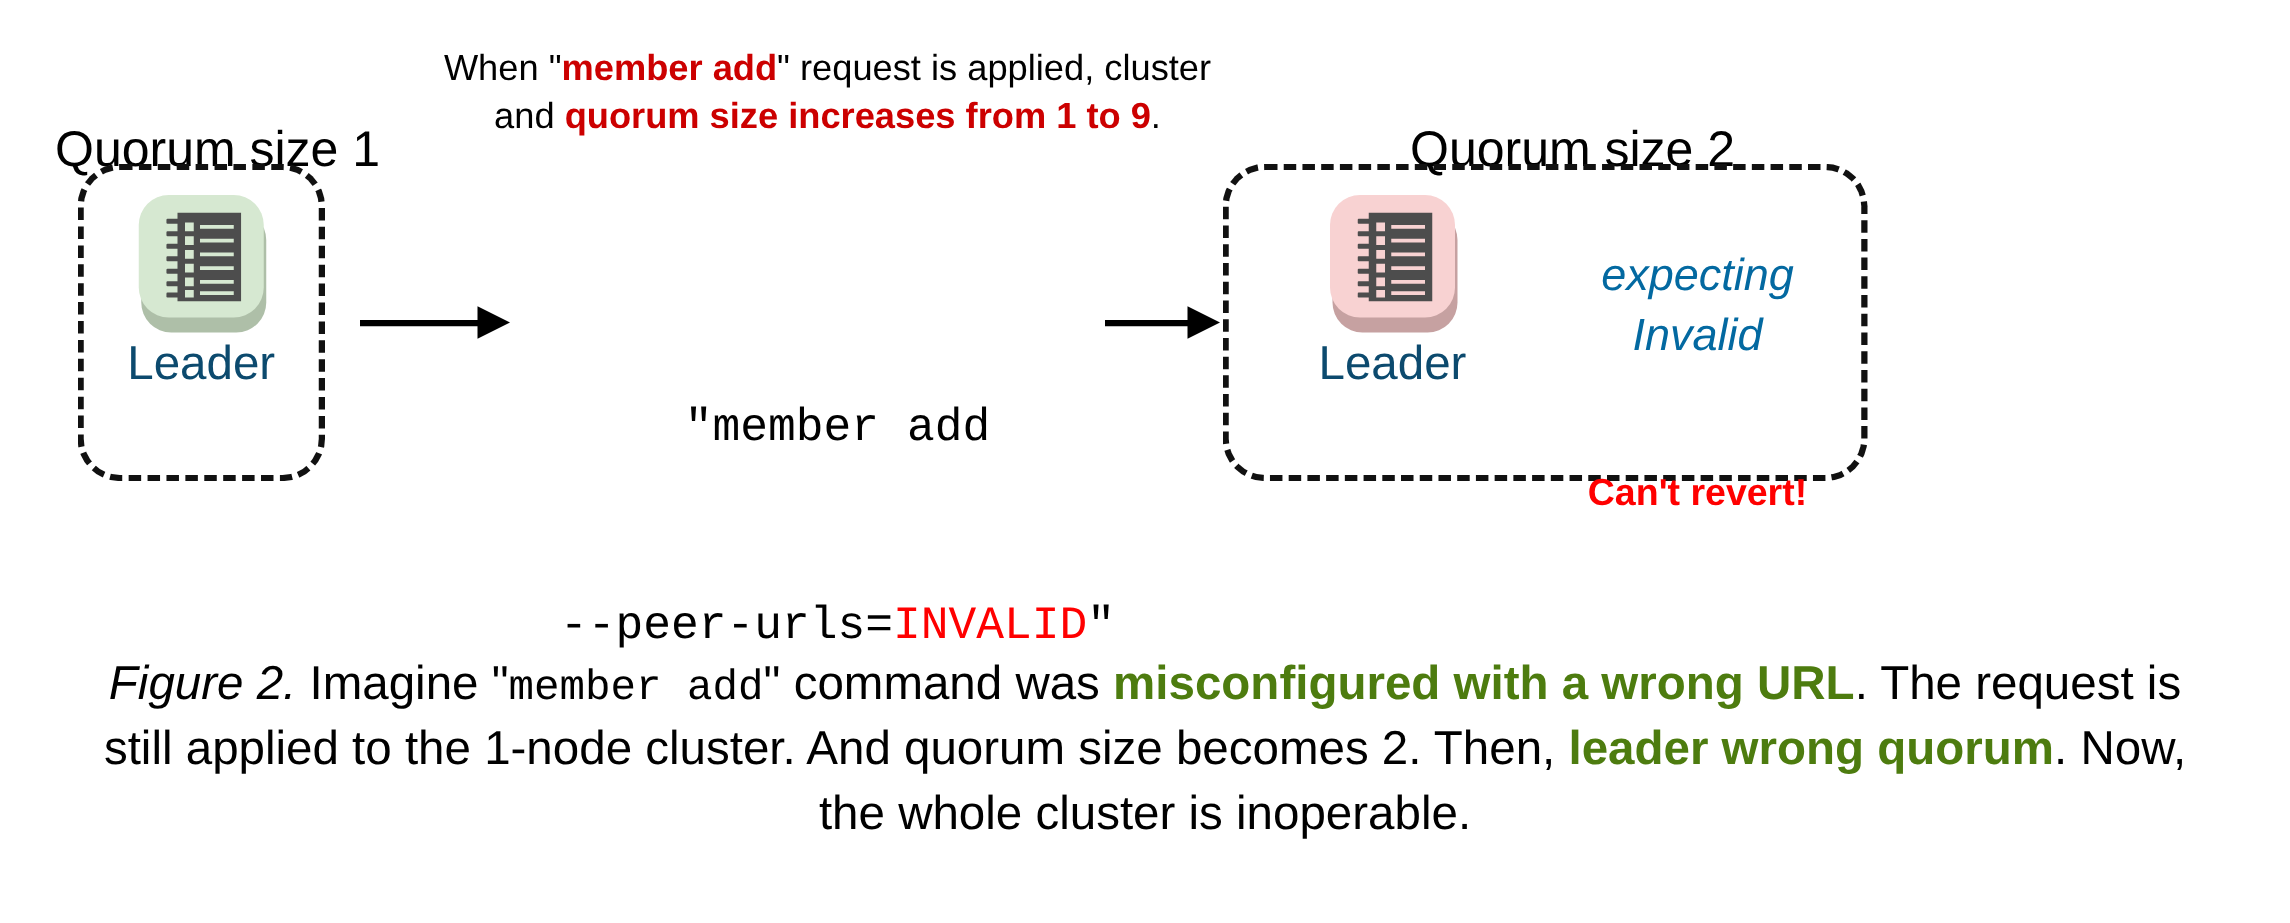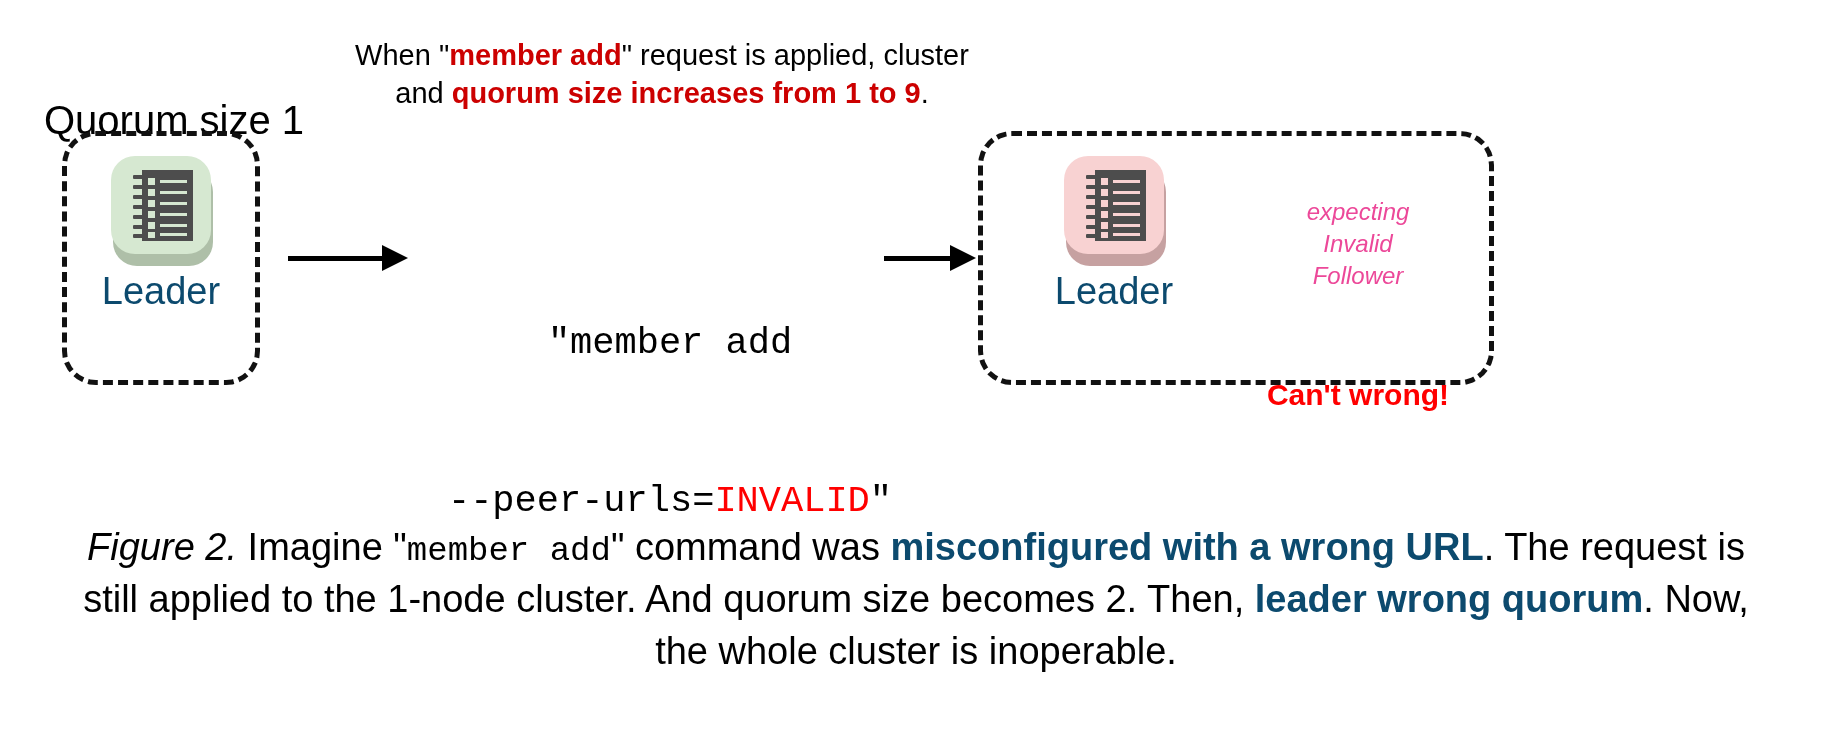--- a/index.html
+++ b/index.html
@@ -136,24 +136,24 @@
   #arrow-left  .head  { left: 94px; }
   #arrow-right { left: 884px; top: 245px; width: 92px; }
   #arrow-right .shaft { width: 68px; }
   #arrow-right .head  { left: 66px; }
 
   
   #status-text {
     left: 1230px; top: 196px;
     width: 256px;
     text-align: center;
-    font-size: 24px;
+    font-size: 36px;
     font-style: italic;
     line-height: 1.33;
-    color: #ec4899;
+    color: #0369a1;
   }
   #status-warning {
     left: 1230px; top: 378px;
     width: 256px;
     text-align: center;
     font-size: 30px;
     font-weight: bold;
     color: #FF0000;
     font-style: normal;
   }
@@ -165,21 +165,21 @@
     text-align: center;
     font-size: 38px;
     line-height: 1.36;
     color: #000;
   }
   #caption .fig-label { font-style: italic; }
   #caption .mono {
     font-family: "Liberation Mono", "DejaVu Sans Mono", monospace;
     font-size: 34px;
   }
-  #caption .em-red { color: #0c4a6e; font-weight: bold; text-align: right; }
+  #caption .em-red { color: #4d7c0f; font-weight: bold; text-align: right; }
 </style>
 </head>
 <body>
 
 <div class="page">
 
   <div class="abs quorum-title" id="quorum-title-left">Quorum size 1</div>
 
   <div class="abs cluster-box" id="cluster-box-left"></div>
 
@@ -235,20 +235,21 @@
   <div class="arrow" id="arrow-right">
     <div class="shaft"></div>
     <div class="head"></div>
   </div>
 
   <div class="abs" id="command-block">
     <div>"member add</div>
     <div><span>--peer-urls=</span><span class="cmd-invalid">INVALID</span><span>"</span></div>
   </div>
 
+  <div class="abs quorum-title" id="quorum-title-right">Quorum size 2</div>
 
   <div class="abs cluster-box" id="cluster-box-right"></div>
 
   <div class="node" id="node-right">
     <div class="node-icon-wrap">
       <div class="node-icon-shadow" style="background:#C6A1A1;"></div>
       <div class="node-icon-tile" style="background:#F8D2D2;">
         <div class="node-icon-svg-pos">
           <svg width="60" height="72" viewBox="0 0 60 72" xmlns="http://www.w3.org/2000/svg">
             <g fill="#4D4D4D">
@@ -278,22 +279,21 @@
           </svg>
         </div>
       </div>
     </div>
     <div class="node-label">Leader</div>
   </div>
 
   <div class="abs" id="status-text">
     <div>expecting</div>
     <div>Invalid</div>
-    <div>Follower</div>
-  </div>
-
-  <div class="abs" id="status-warning">Can't wrong!</div>
+  </div>
+
+  <div class="abs" id="status-warning">Can't revert!</div>
 
   <div class="abs" id="caption">
     <span class="fig-label">Figure 2.</span><span> Imagine "</span><span class="mono">member add</span><span>" command was </span><span class="em-red">misconfigured with a wrong URL</span><span>. The request is still applied to the 1-node cluster. And quorum size becomes 2. Then, </span><span class="em-red">leader wrong quorum</span><span>. Now, the whole cluster is inoperable.</span>
   </div>
 
 </div>
 
 </body></html>

